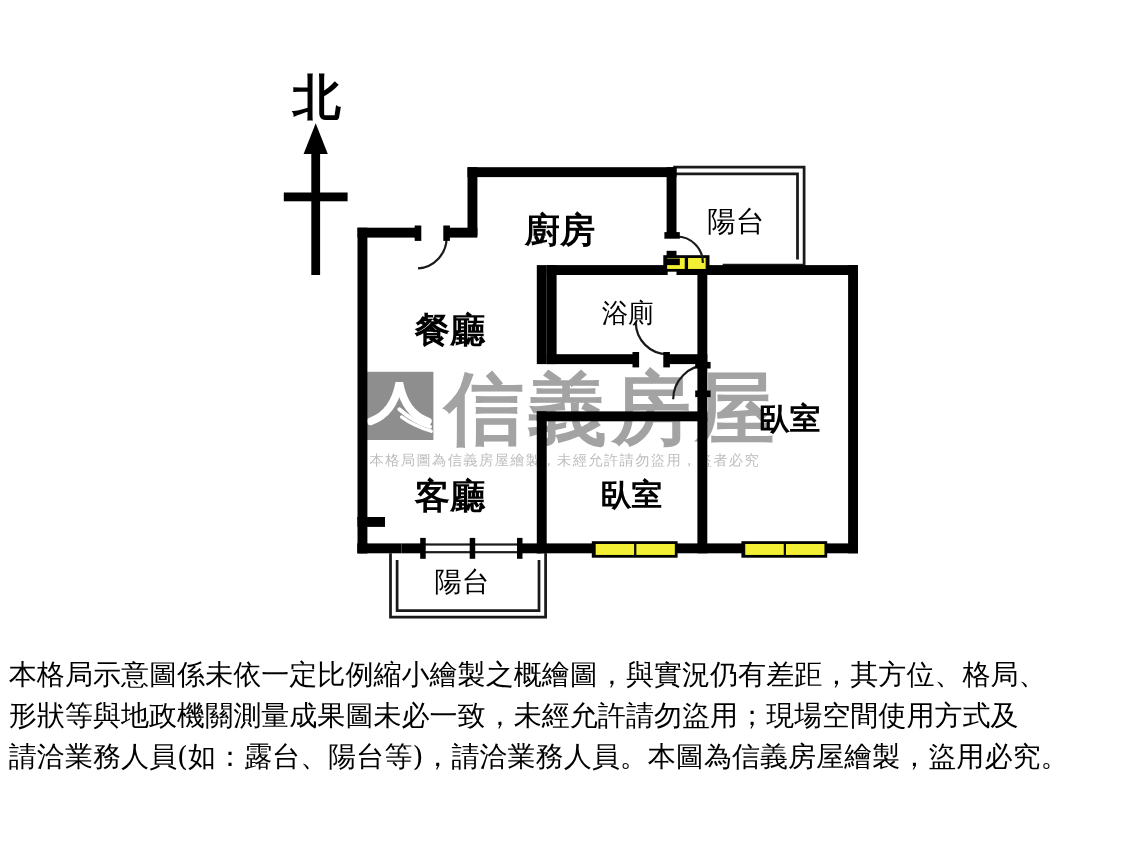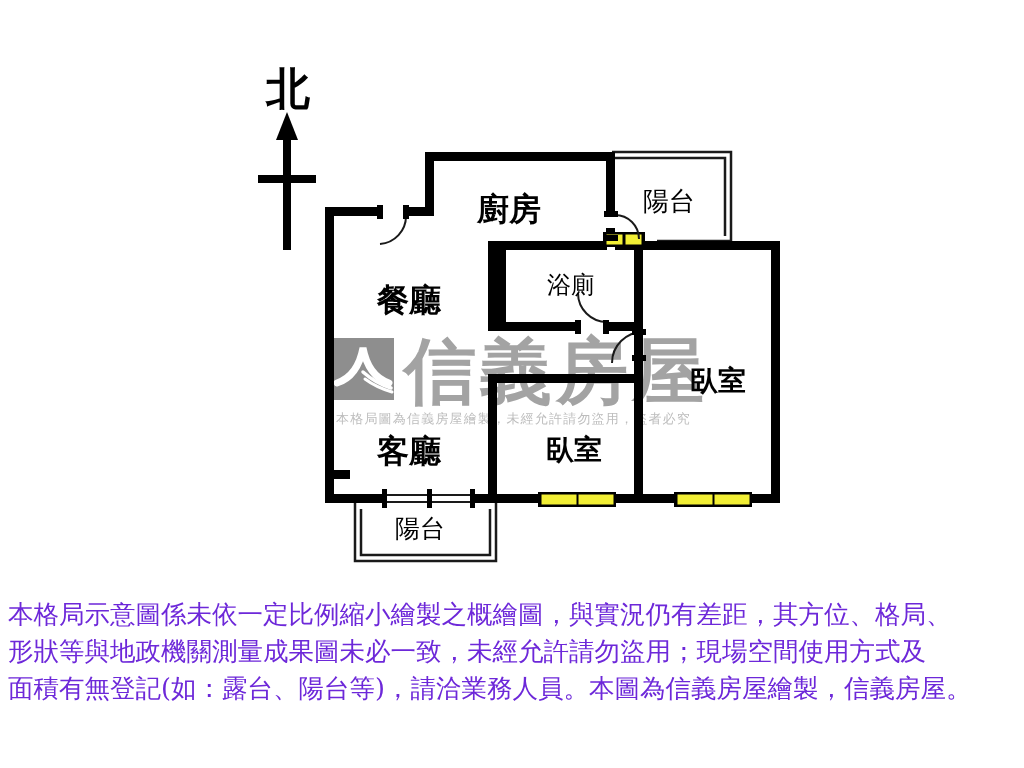--- a/index.html
+++ b/index.html
@@ -26,21 +26,21 @@
     left: 0;
     top: 0;
     width: 1024px;
     height: 600px;
   }
   .disclaimer {
     position: absolute;
     left: 8px;
     top: 596px;
     width: 1008px;
-    color: #6d28d9;
+    color: #000000;
     font-family: "DejaVu Serif", "Liberation Serif", serif;
     font-size: 25.5px;
     line-height: 37px;
     letter-spacing: 0px;
     text-align: justify;
     text-justify: inter-character;
     font-weight: 500;
   }
   .disclaimer div { white-space: nowrap; }
 </style>
@@ -200,16 +200,16 @@
       <text x="718" y="390" font-size="28" font-weight="bold">臥室</text>
       <text x="574" y="459" font-size="28" font-weight="bold">臥室</text>
       <text x="420" y="537" font-size="25">陽台</text>
     </g>
 
   </svg>
 
   <div class="disclaimer">
     <div>本格局示意圖係未依一定比例縮小繪製之概繪圖，與實況仍有差距，其方位、格局、</div>
     <div>形狀等與地政機關測量成果圖未必一致，未經允許請勿盜用；現場空間使用方式及</div>
-    <div>面積有無登記(如：露台、陽台等)，請洽業務人員。本圖為信義房屋繪製，信義房屋。</div>
+    <div>請洽業務人員(如：露台、陽台等)，請洽業務人員。本圖為信義房屋繪製，盜用必究。</div>
   </div>
 
 </div>
 
 </body></html>

